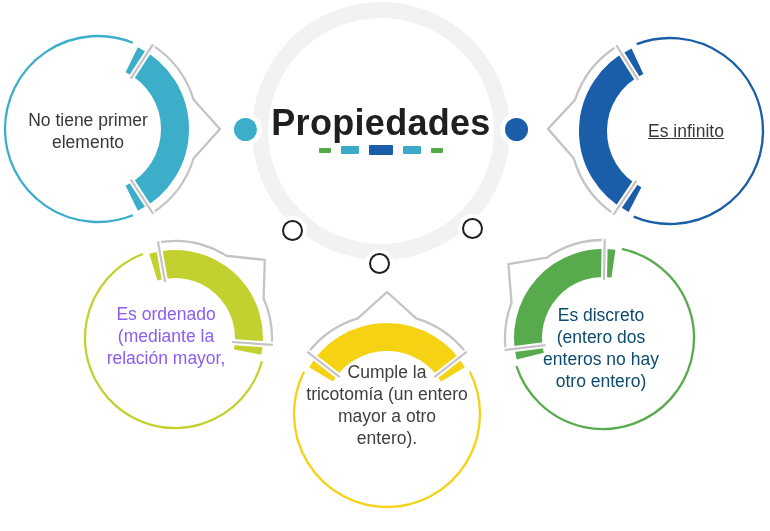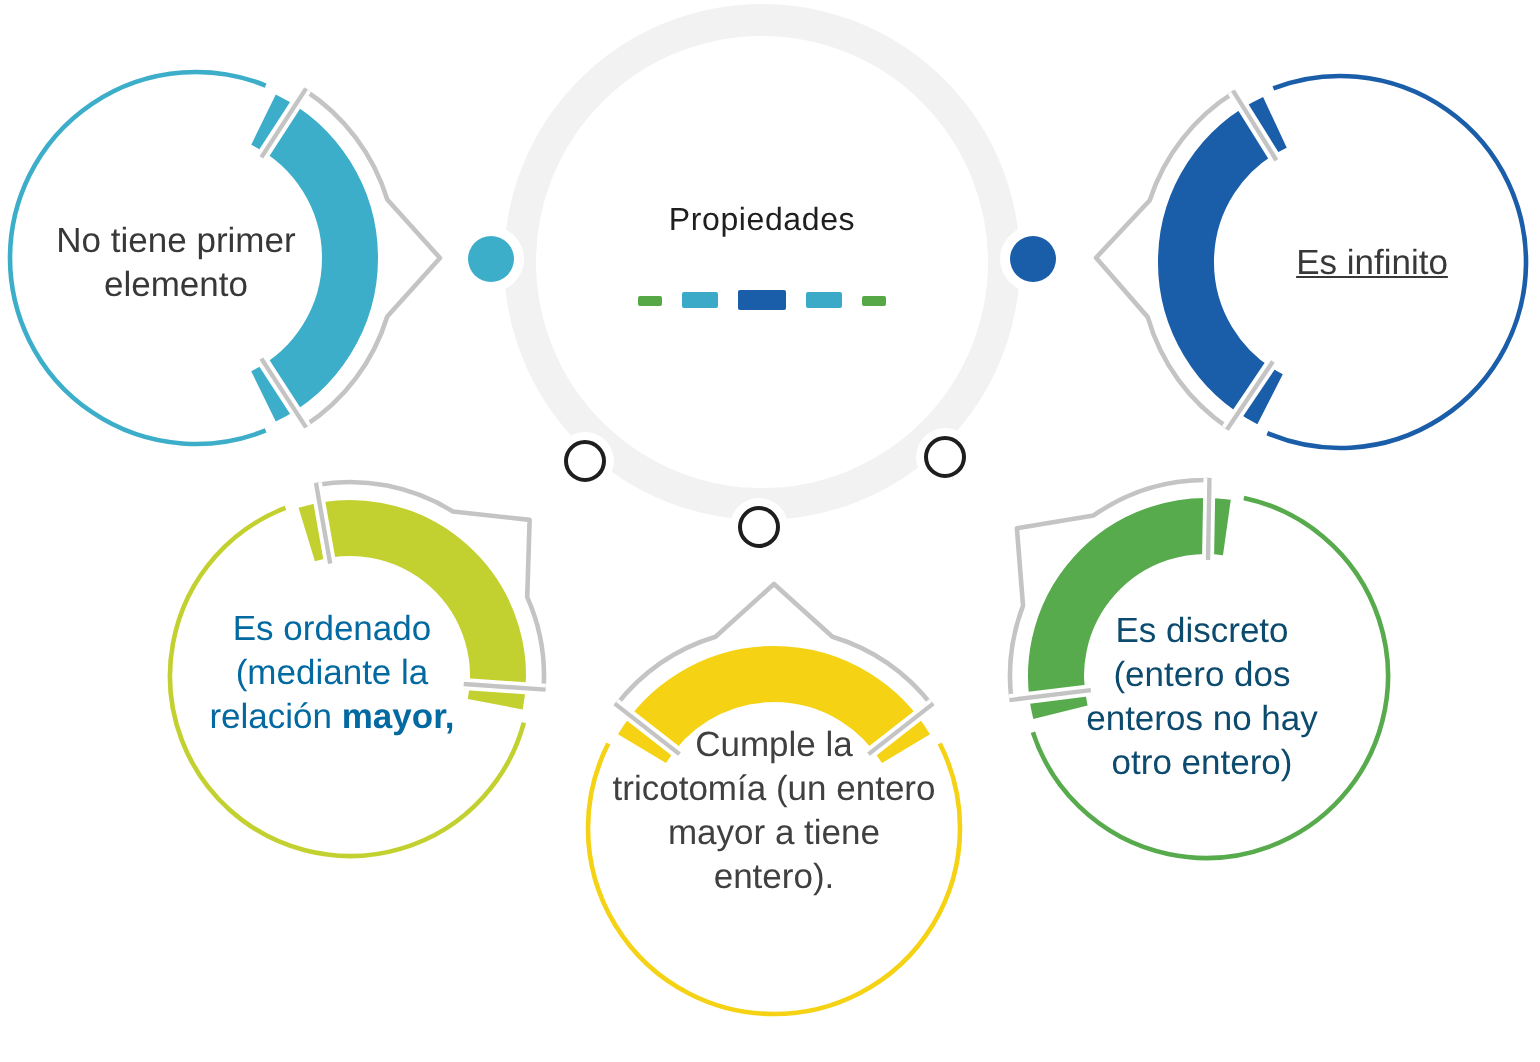--- a/index.html
+++ b/index.html
@@ -2,29 +2,29 @@
 <html><head>
 <meta charset="utf-8">
 <style>
   html,body{margin:0;padding:0;background:#fff;}
   #stage{position:relative;width:770px;height:531px;background:#fff;overflow:hidden;
          font-family:"Liberation Sans",sans-serif;}
   #hub{position:absolute;left:252px;top:2px;width:258px;height:258px;box-sizing:border-box;
        border:16px solid #F2F2F2;background:#fff;border-radius:50%;}
   #diagram-svg{position:absolute;left:0;top:0;}
   #hub-title{position:absolute;left:381px;top:102px;transform:translateX(-50%);
-             font-size:16px;font-weight:normal;letter-spacing:.3px;white-space:nowrap;color:#1F1F1F;}
+             font-size:36px;font-weight:bold;letter-spacing:.3px;white-space:nowrap;color:#1F1F1F;}
   #hub-dashes{position:absolute;left:381px;top:144px;transform:translateX(-50%);
               display:flex;align-items:center;gap:10px;height:12px;}
   .dash{display:block;border-radius:1px;}
   .dot{position:absolute;width:23px;height:23px;border-radius:50%;box-shadow:0 0 0 5px #fff;}
   .small-circle{position:absolute;width:17px;height:17px;border-radius:50%;background:#fff;
                 border:2px solid #1E1E1E;box-shadow:0 0 0 4px #fff;box-sizing:content-box;}
   .node-text{position:absolute;text-align:center;font-size:17.5px;line-height:22px;color:#383838;}
-  .node-text .b{font-weight:bold;}
+  .node-text .b{font-weight:normal;}
 </style>
 </head>
 <body>
 
 <div id="stage">
   <div id="hub" style="border-color: rgb(242, 242, 242);"></div>
   <svg id="diagram-svg" width="770" height="531" viewBox="0 0 770 531">
       <g>
         <path d="M 152.46 45.13 A 100 100 0 0 1 193.63 99.76 L 220.00 129.00 L 193.63 158.24 A 100 100 0 0 1 152.46 212.87 L 136.67 188.55 A 71 71 0 0 0 136.67 69.45 Z" fill="#fff" stroke="#C4C4C4" stroke-width="2.3" stroke-linejoin="round"></path>
         <path d="M 131.75 59.79 A 77 77 0 0 1 131.75 198.21" fill="none" stroke="#3DAECA" stroke-width="28"></path>
@@ -84,29 +84,29 @@
     <div class="small-circle" style="left: 281.5px; top: 219.5px; border-color: rgb(30, 30, 30);"></div>
     <div class="small-circle" style="left: 461.5px; top: 217.5px; border-color: rgb(30, 30, 30);"></div>
     <div class="small-circle" style="left: 368.5px; top: 252.5px; border-color: rgb(30, 30, 30);"></div>
     <div class="node-text" style="left: -2px; top: 109px; width: 180px; color: rgb(56, 56, 56);">
       <div><span>No tiene primer</span></div>
       <div><span>elemento</span></div>
     </div>
     <div class="node-text" style="left: 606px; top: 120px; width: 160px; color: rgb(56, 56, 56); text-decoration: underline;">
       <div><span>Es infinito</span></div>
     </div>
-    <div class="node-text" style="left: 68.5px; top: 303px; width: 195px; color: #0369a1;">
+    <div class="node-text" style="left: 68.5px; top: 303px; width: 195px; color: #8b5cf6;">
       <div><span>Es ordenado</span></div>
       <div><span>(mediante la</span></div>
       <div><span>relación </span><span class="b">mayor,</span></div>
     </div>
     <div class="node-text" style="left: 279.5px; top: 361px; width: 215px; color: #404040;">
       <div><span>Cumple la</span></div>
       <div><span>tricotomía (un entero</span></div>
-      <div><span>mayor a tiene</span></div>
+      <div><span>mayor a otro</span></div>
       <div><span>entero).</span></div>
     </div>
     <div class="node-text" style="left: 511px; top: 304px; width: 180px; color: #0c4a6e;">
       <div><span>Es discreto</span></div>
       <div><span>(entero dos</span></div>
       <div><span>enteros no hay</span></div>
       <div><span>otro entero)</span></div>
     </div>
   </div>
 

